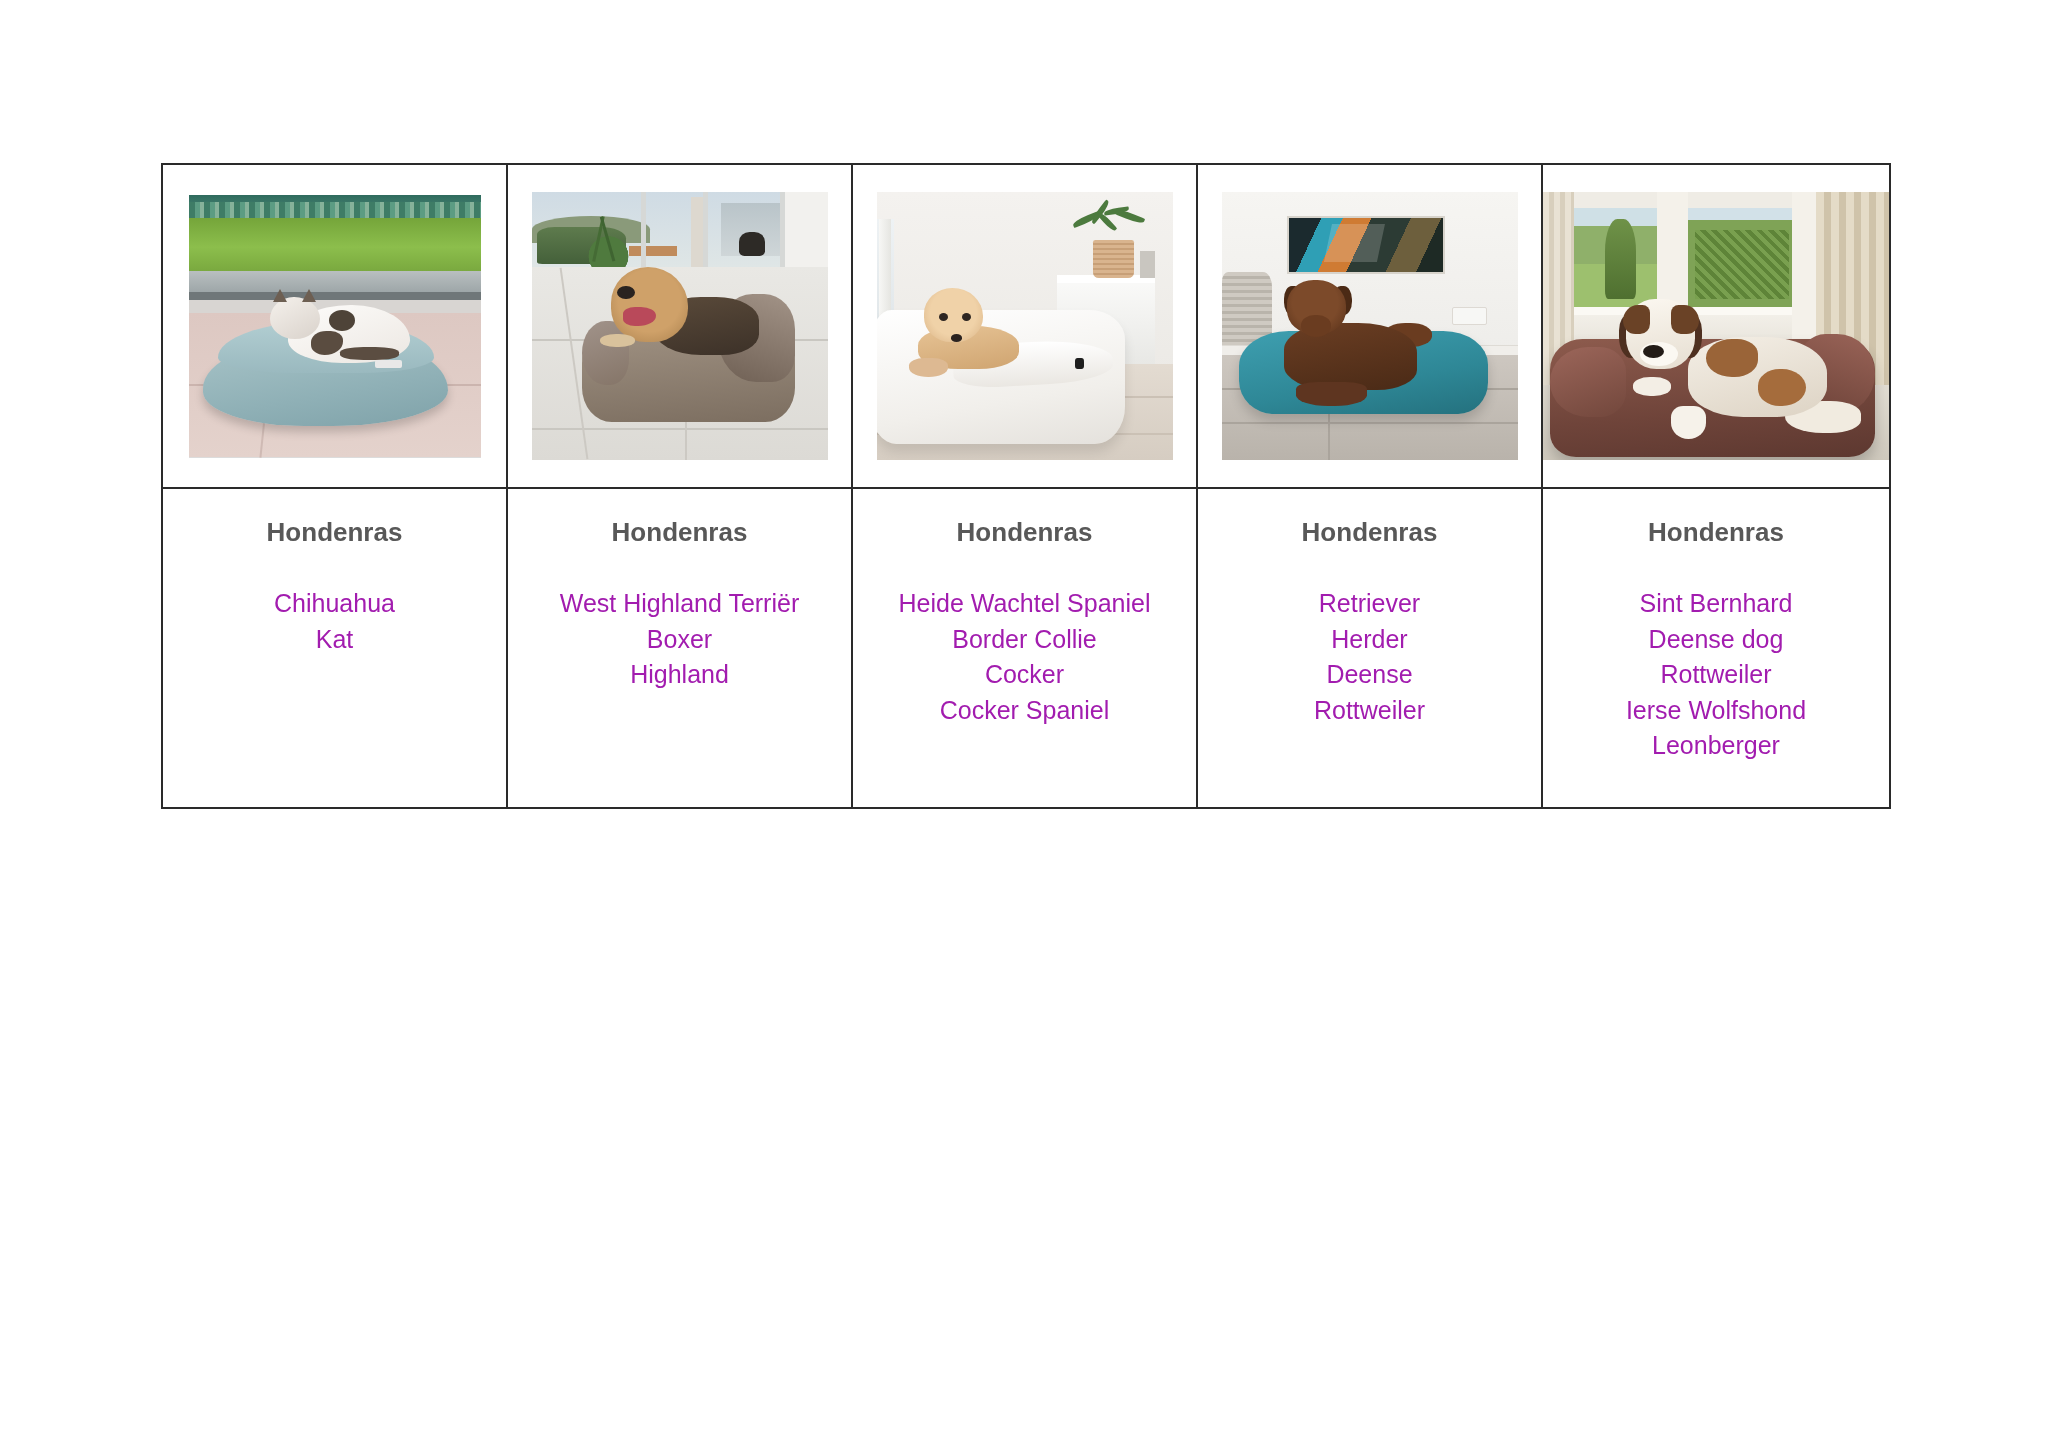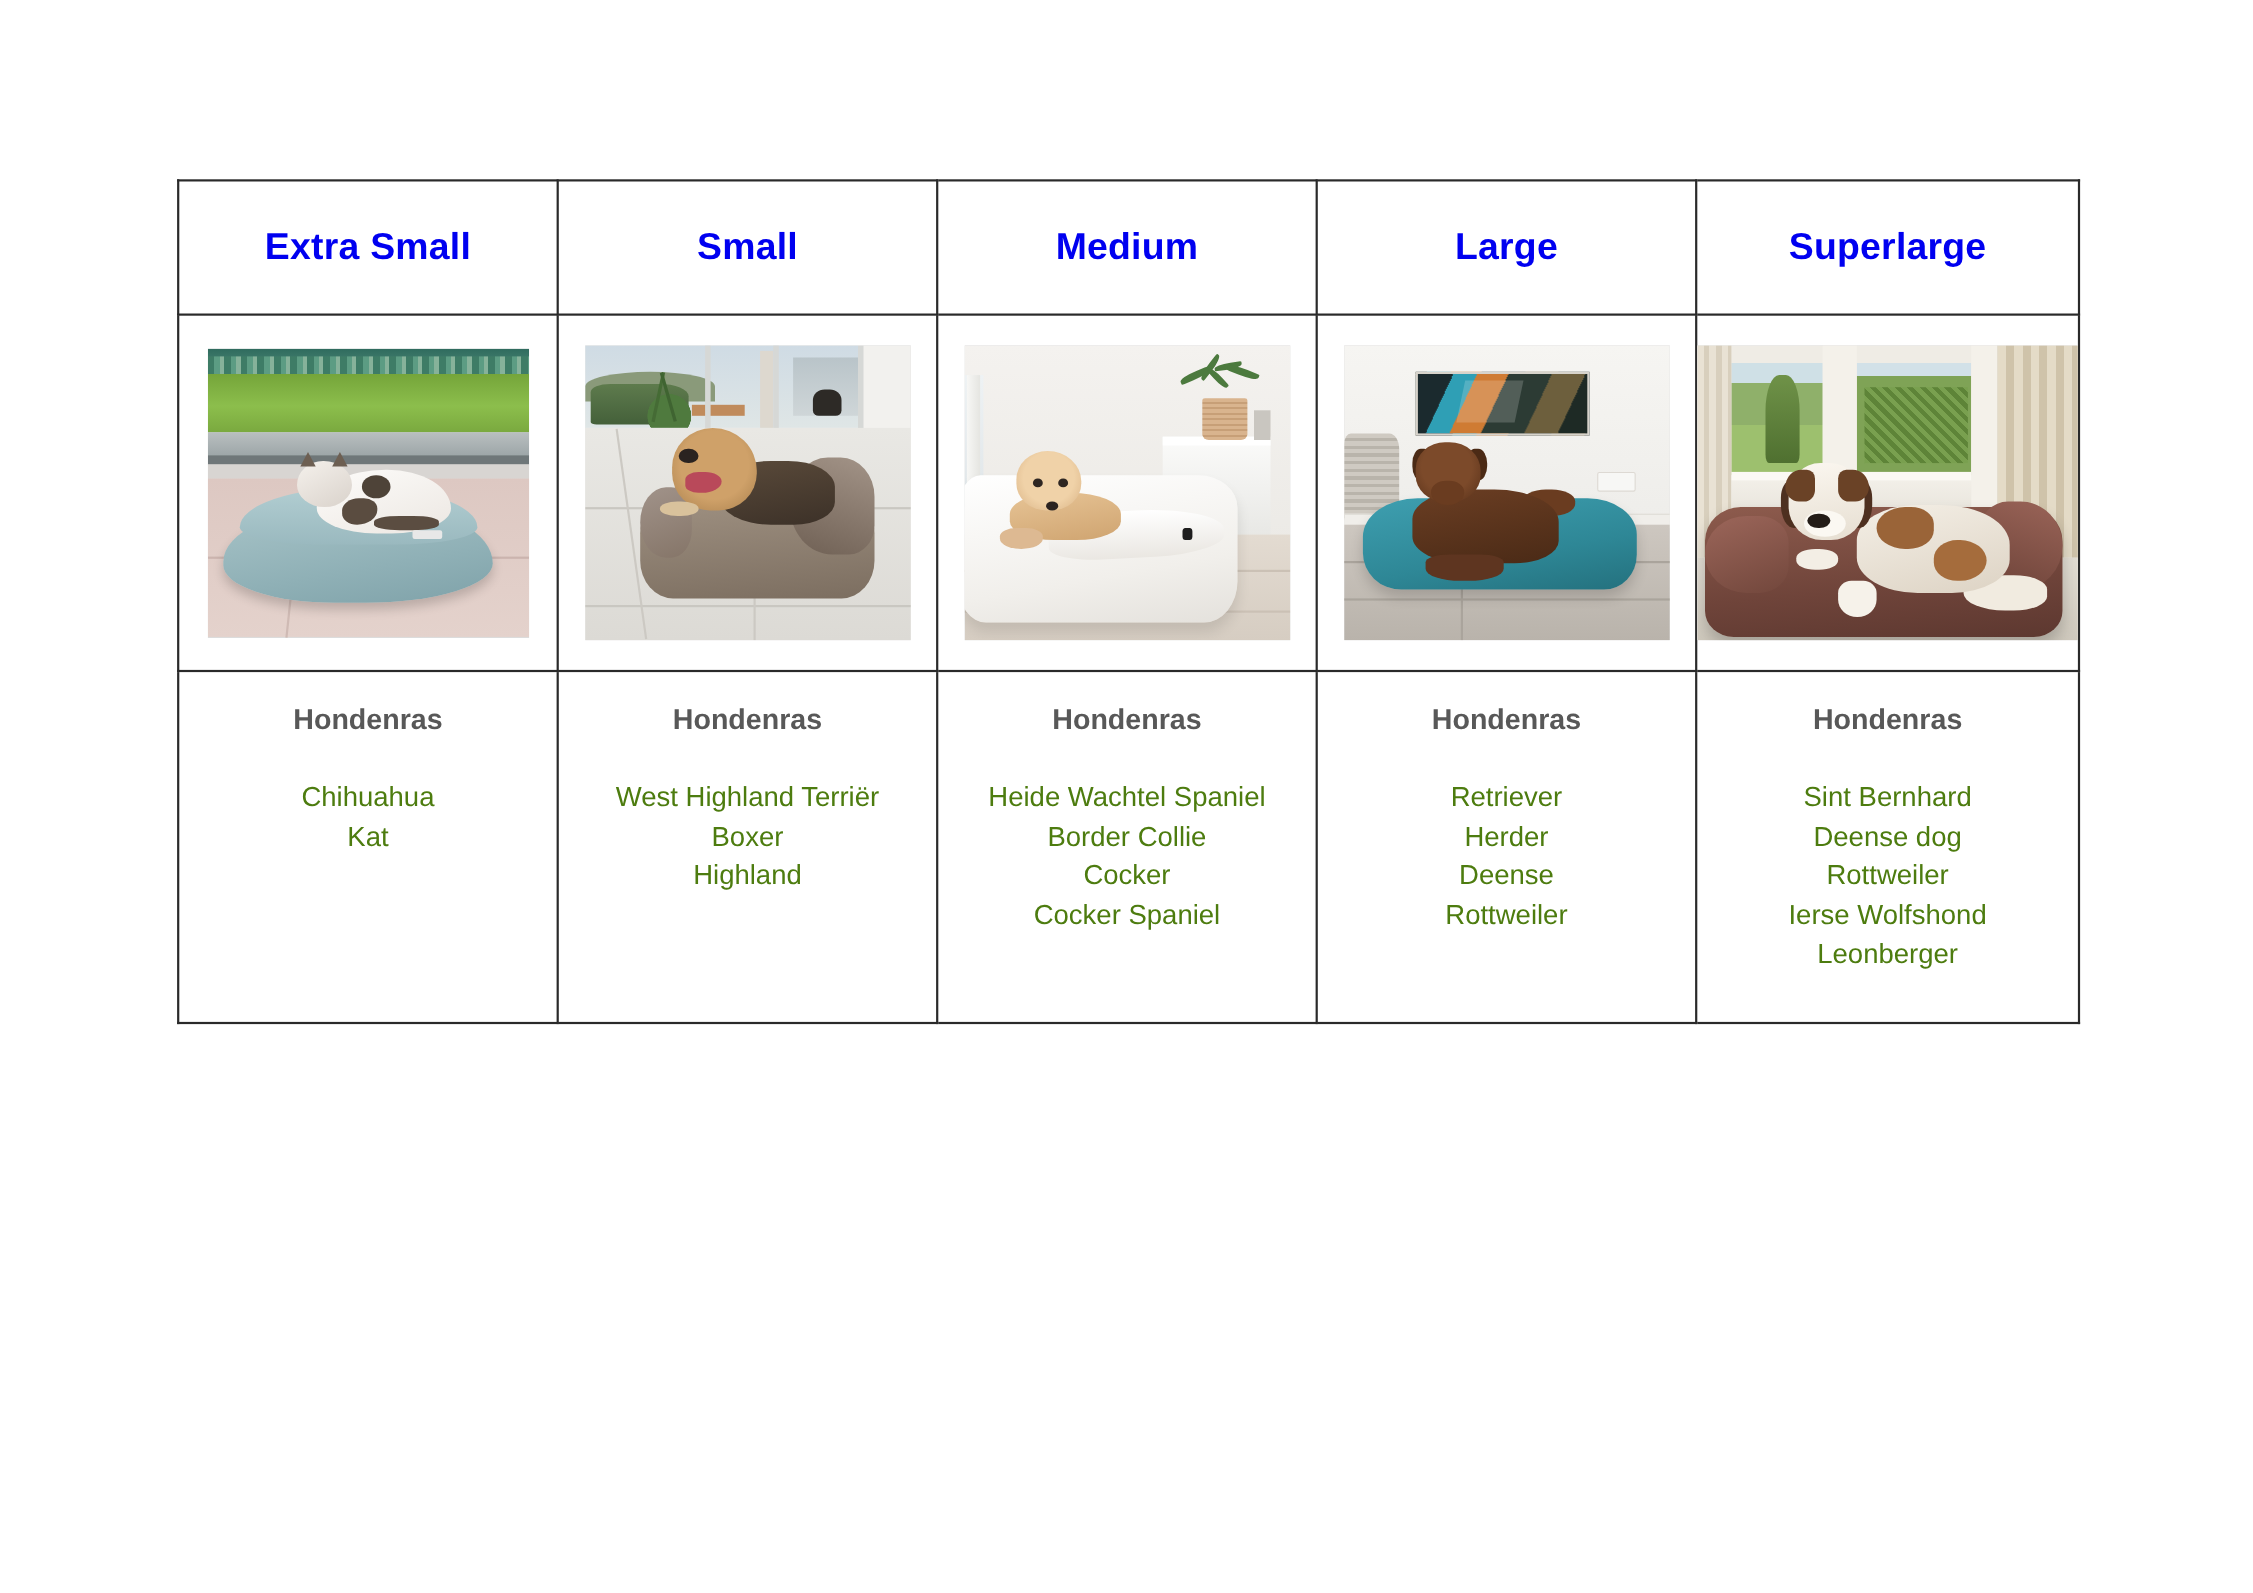--- a/index.html
+++ b/index.html
@@ -255,56 +255,39 @@
   .breed-title {
     font-size: 26px;
     font-weight: bold;
     color: #585858;
     margin-bottom: 38px;
   }
   .breed-list { line-height: 1.42; }
   .breed-item {
     font-size: 25px;
     font-weight: normal;
-    color: #4d7c0f;
+    color: #a21caf;
     white-space: nowrap;
   }
 </style>
 </head>
 <body>
 
 <div class="page">
 
   <table class="size-table">
     <colgroup>
       <col style="width:345px">
       <col style="width:345px">
       <col style="width:345px">
       <col style="width:345px">
       <col style="width:348px">
     </colgroup>
     <tbody>
 
-      <tr class="row-header">
-        <td>
-          <div class="hdr-label">Extra Small</div>
-        </td>
-        <td>
-          <div class="hdr-label">Small</div>
-        </td>
-        <td>
-          <div class="hdr-label">Medium</div>
-        </td>
-        <td>
-          <div class="hdr-label">Large</div>
-        </td>
-        <td>
-          <div class="hdr-label">Superlarge</div>
-        </td>
-      </tr>
 
       <tr class="row-images">
 
         <td>
           <div class="photo-wrap">
             <div class="photo p1">
               <div class="sky"></div>
                 <div class="hedge"></div>
                 <div class="lawn"></div>
               <div class="patio"></div>

